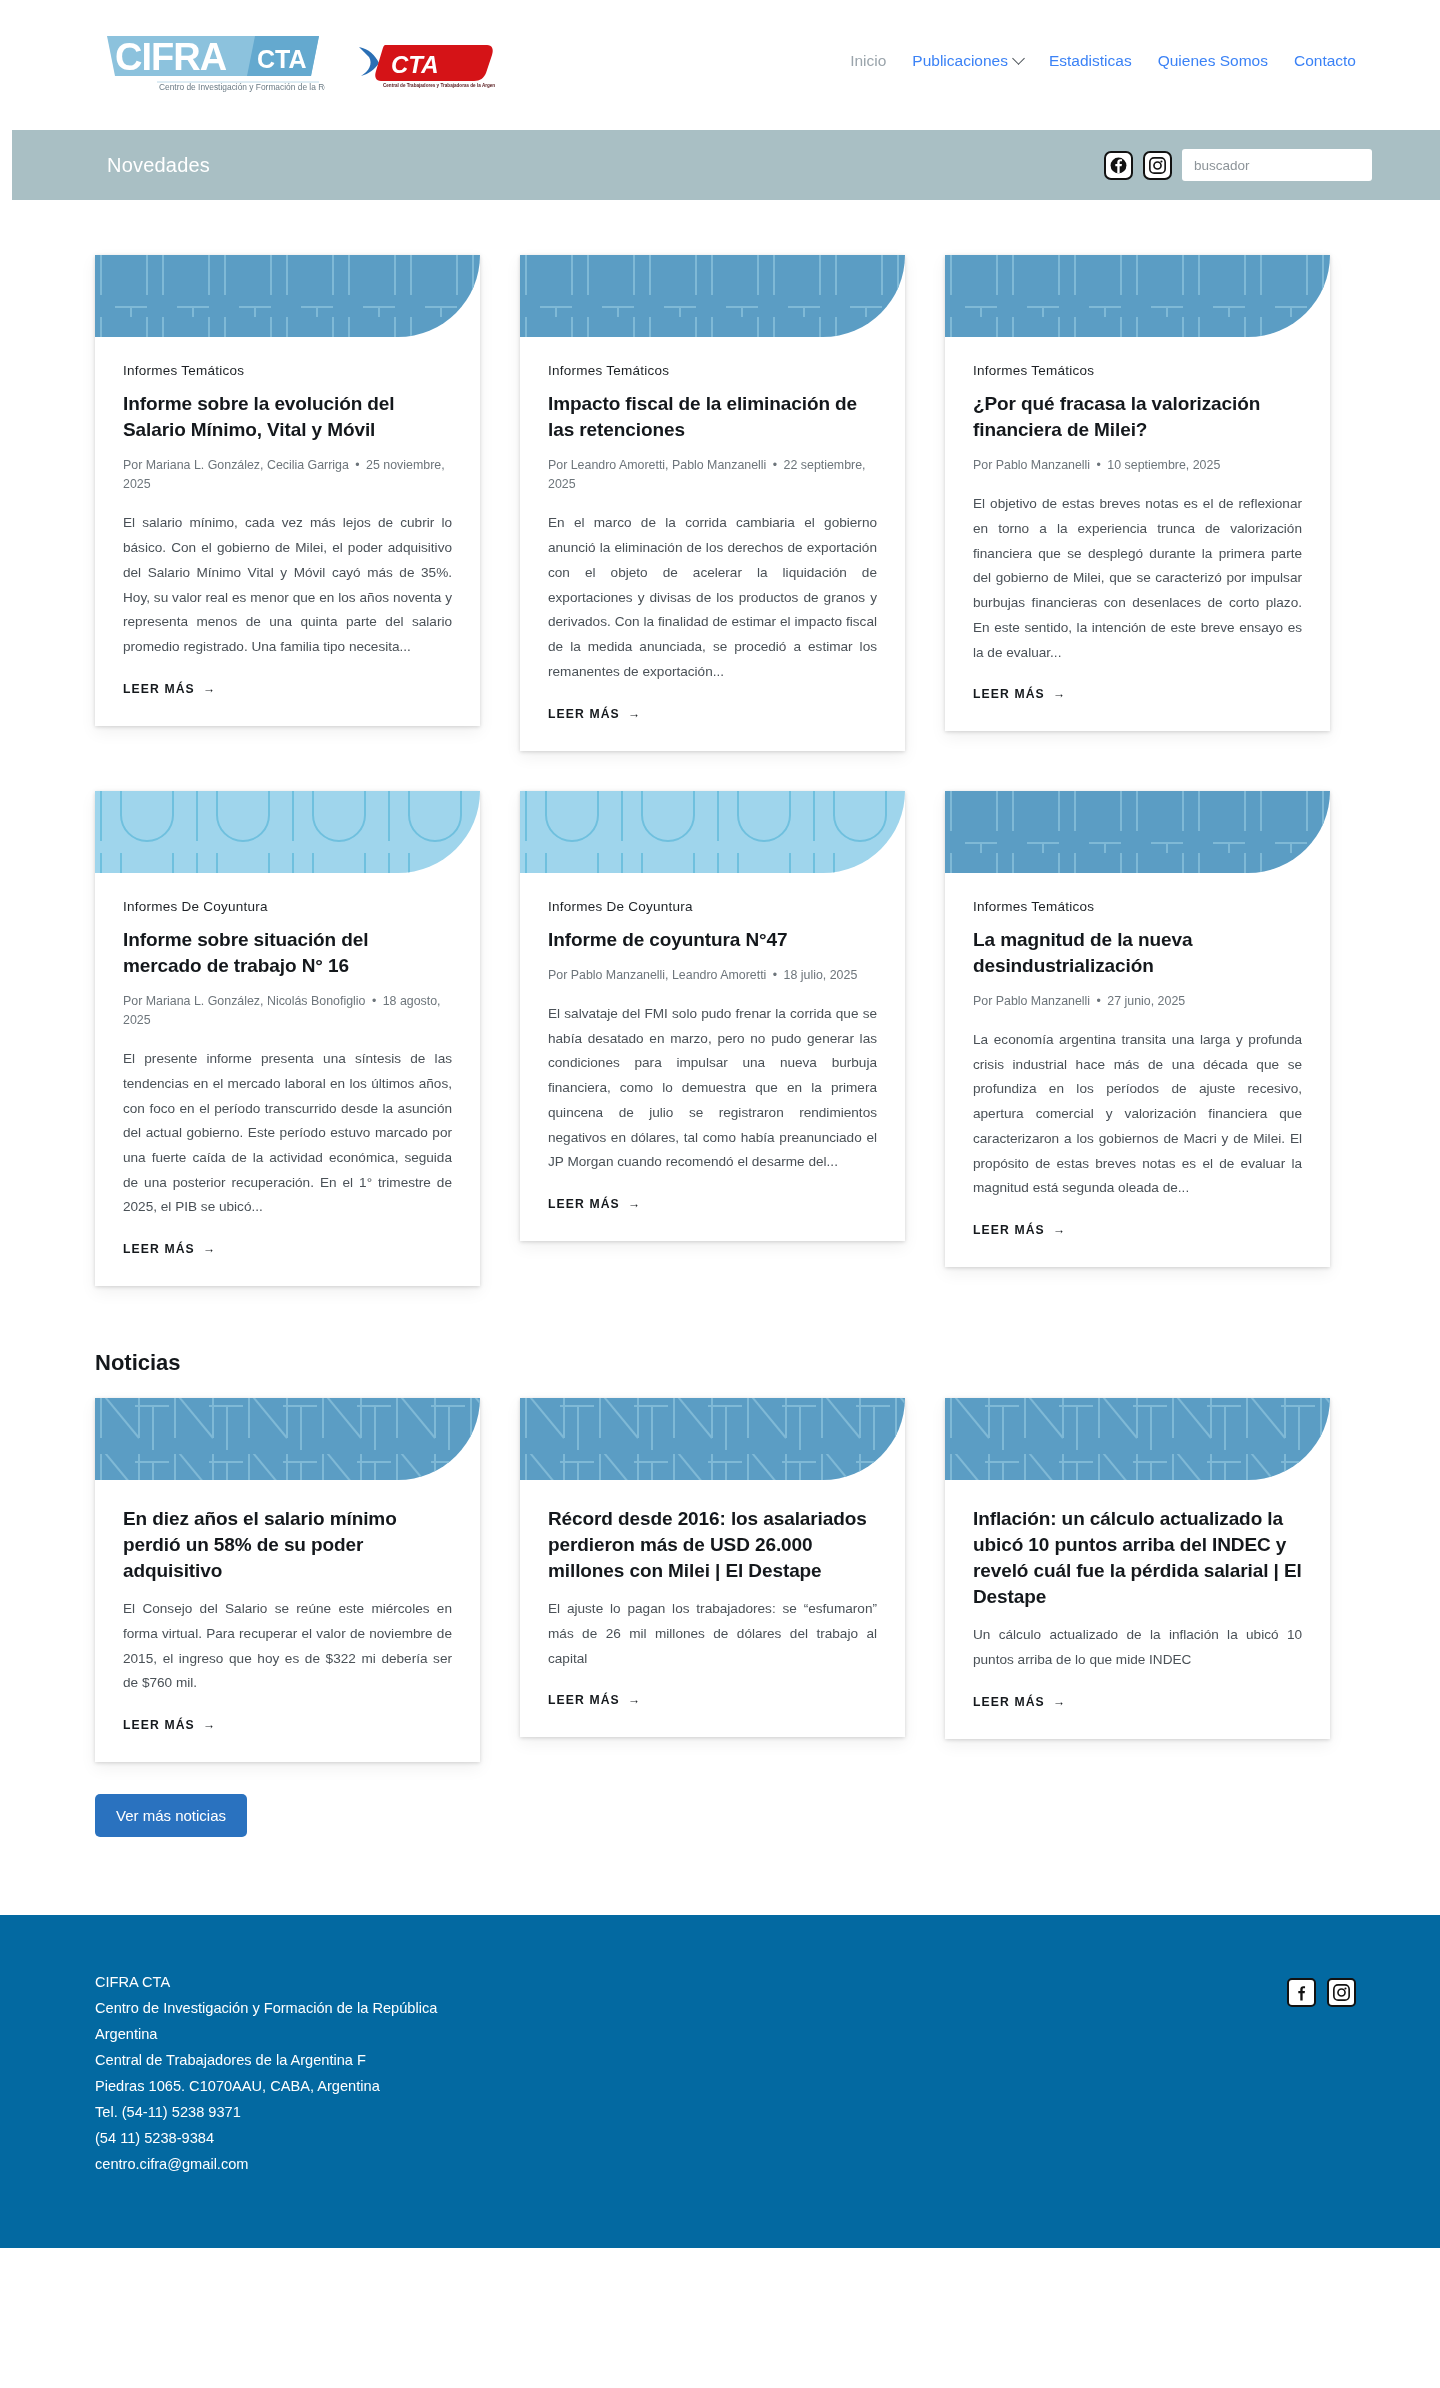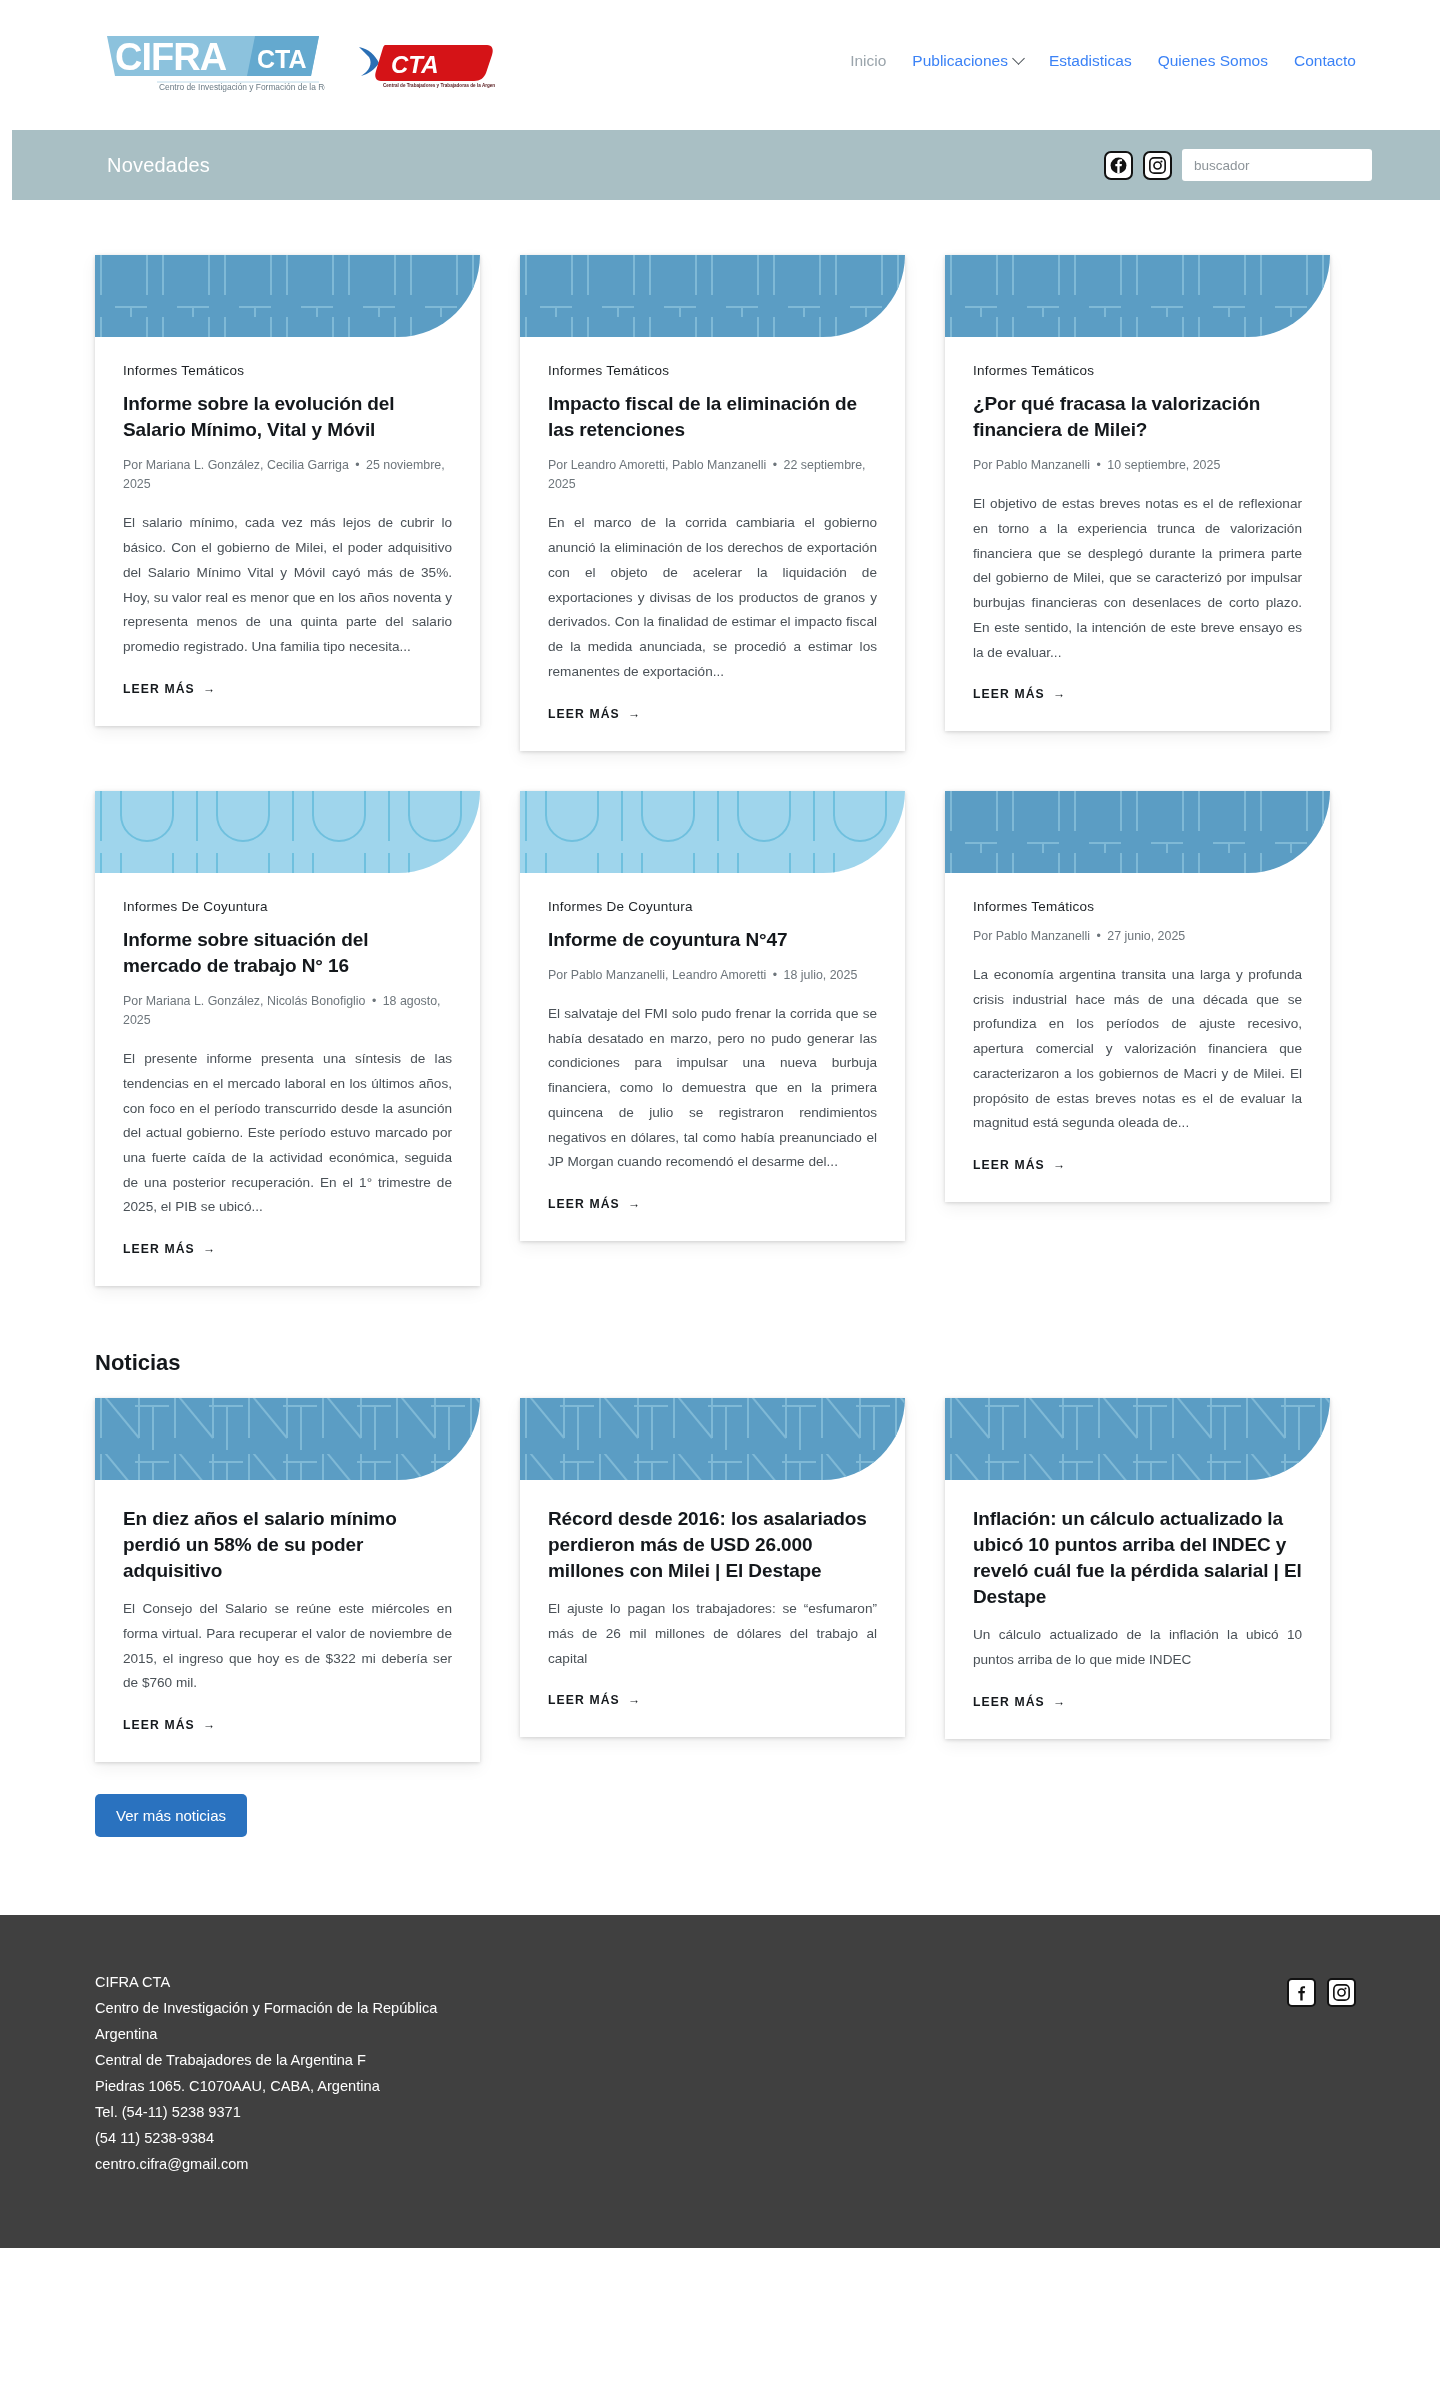--- a/index.html
+++ b/index.html
@@ -198,21 +198,21 @@
     padding: 13px 21px;
     font-family: "Liberation Sans", sans-serif;
     font-size: 15px;
     cursor: pointer;
   }
   .bottom-pad { height: 78px; }
 
   
   .footer {
     width: 1440px;
-    background: #404040;
+    background: #0369a1;
     padding: 55px 84px 70px 95px;
     display: flex;
     justify-content: space-between;
     align-items: flex-start;
     color: #ffffff;
   }
   .footer-lines {
     font-size: 14.6px;
     line-height: 1.78;
     max-width: 420px;
@@ -445,20 +445,21 @@
                   <path d="M36 52 L36 96"></path>
                   <path d="M52 -8 L52 40"></path>
                 </g>
               </pattern>
             </defs>
             <rect width="385" height="82" fill="url(#p-it)"></rect>
           </svg>
         </div>
         <div class="card-body">
           <div class="cat">Informes Temáticos</div>
+          <h3 class="ctitle">La magnitud de la nueva desindustrialización</h3>
           <div class="meta"><span>Por Pablo Manzanelli </span><span class="dot">•</span><span> 27 junio, 2025</span></div>
           <p class="excerpt">La economía argentina transita una larga y profunda crisis industrial hace más de una década que se profundiza en los períodos de ajuste recesivo, apertura comercial y valorización financiera que caracterizaron a los gobiernos de Macri y de Milei. El propósito de estas breves notas es el de evaluar la magnitud está segunda oleada de...</p>
           <a class="more" href="#">
             <span>LEER MÁS</span>
             <span>→</span>
           </a>
         </div>
       </article>
     </section>
 

